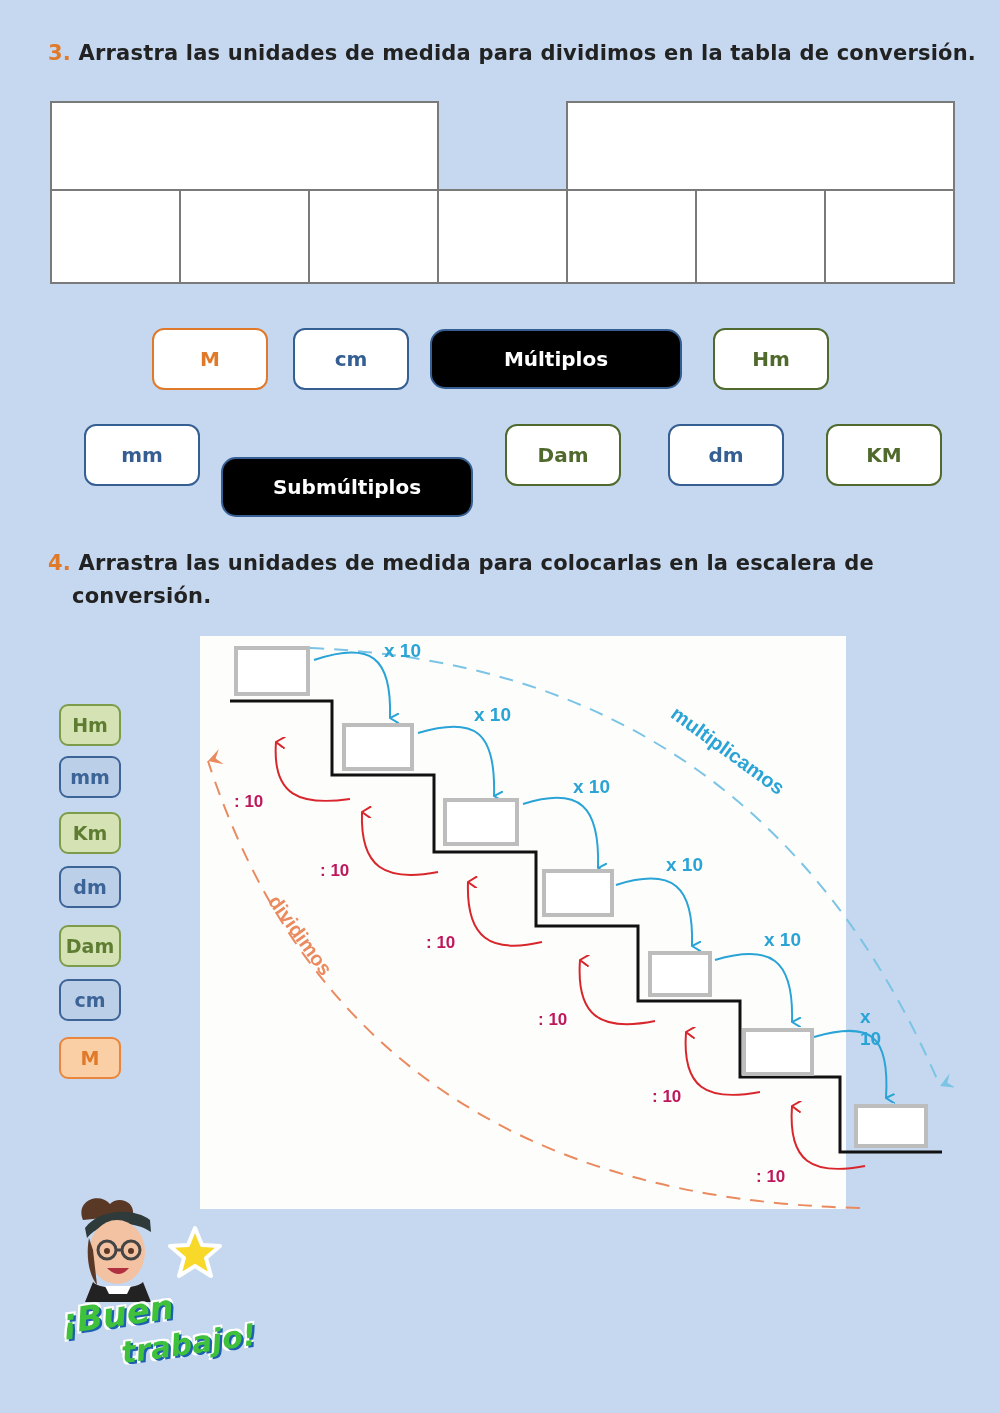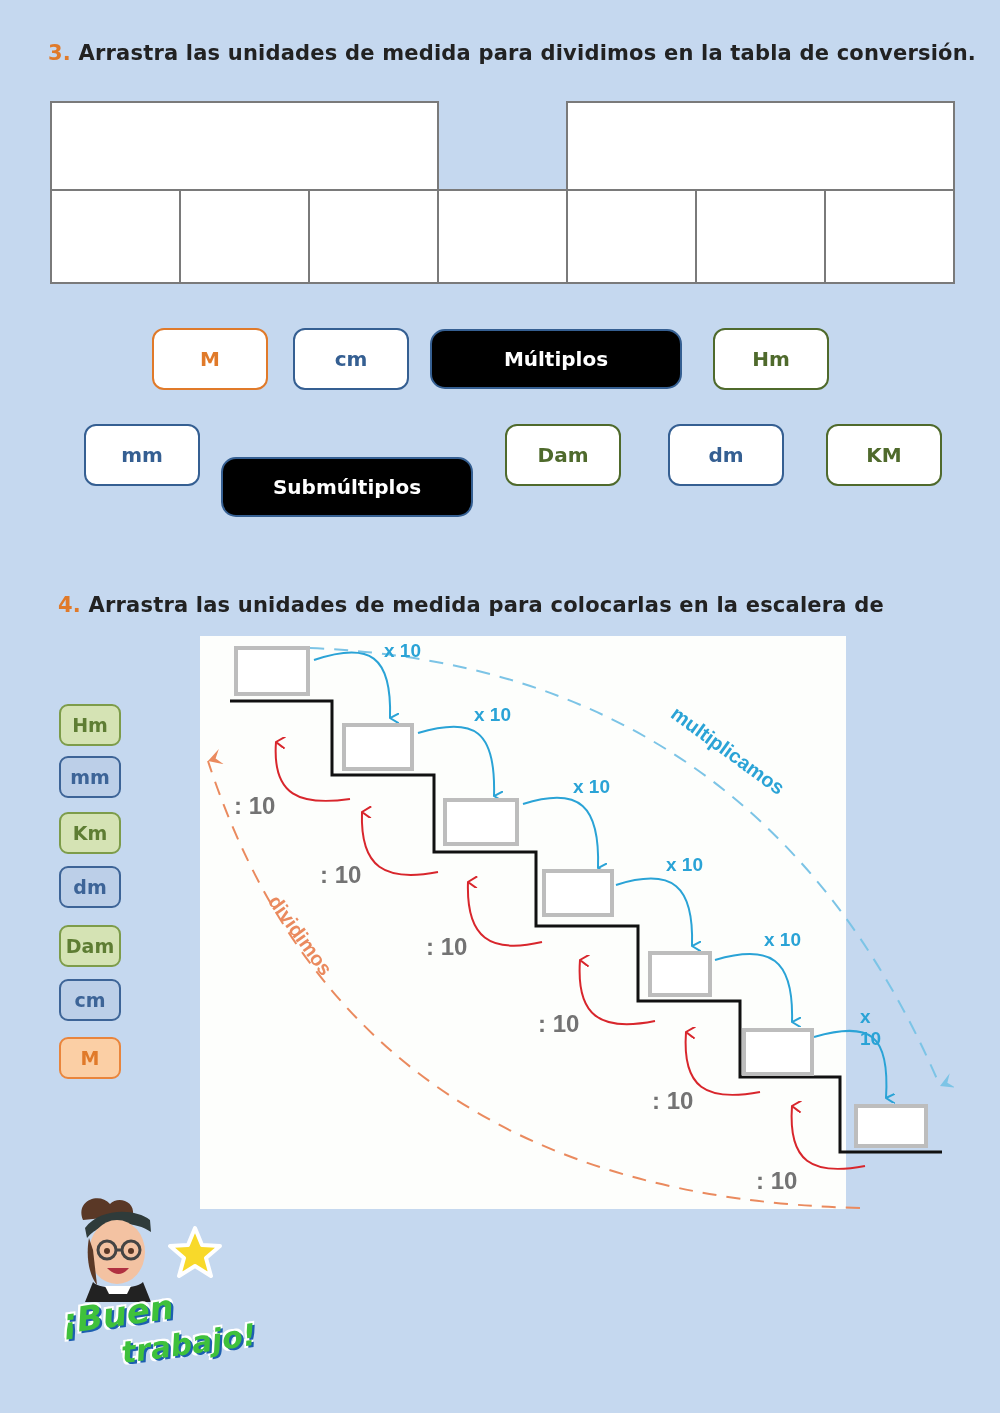--- a/index.html
+++ b/index.html
@@ -14,21 +14,21 @@
   .q-title {
     position: absolute;
     font-size: 21px;
     font-weight: bold;
     letter-spacing: 0.2px;
     line-height: 33px;
     color: #222;
   }
   .q-num { color: #e07a2a; }
   #q3-title { left: 48px; top: 37px; }
-  #q4-title { left: 58px; top: 547px; width: 860px; margin-top: 42px; }
+  #q4-title { left: 48px; top: 547px; width: 860px; }
   #q4-title .cont { display: block; padding-left: 24px; }
 
   
   .conv-table { position: absolute; left: 50px; top: 101px; width: 905px; height: 183px; }
   .cell { position: absolute; background: #fff; border: 2px solid #7a7a7a; box-sizing: border-box; }
 
   
   .chip {
     position: absolute;
     height: 62px;
@@ -60,21 +60,21 @@
   .schip.orange { background: #fbcfa5; border-color: #e9853c; color: #e07a2a; }
 
   
   .stairs { position: absolute; left: 200px; top: 636px; width: 646px; height: 573px; background: #fdfefc; }
   .stairs svg { position: absolute; left: 0; top: 0; }
   .drop-box {
     position: absolute; width: 72px; height: 48px;
     box-sizing: border-box; border: 4px solid #bdbdbd; background: #fff;
   }
   .lbl-mul { position: absolute; font-size: 19px; font-weight: bold; color: #2aa3d6; font-family: "Liberation Sans", sans-serif; }
-  .lbl-div { position: absolute; font-size: 24px; font-weight: bold; color: #737373; font-family: "Liberation Sans", sans-serif; }
+  .lbl-div { position: absolute; font-size: 17px; font-weight: bold; color: #be185d; font-family: "Liberation Sans", sans-serif; }
   .arc-text-mul { position: absolute; font-size: 20px; font-weight: bold; color: #2aa3d6; transform-origin: left top; font-family: "Liberation Sans", sans-serif; }
   .arc-text-div { position: absolute; font-size: 20px; font-weight: bold; color: #ea8a5e; transform-origin: left top; font-family: "Liberation Sans", sans-serif; }
 
   
   .sticker { position: absolute; left: 55px; top: 1190px; width: 180px; height: 180px; }
   .buen {
     position: absolute; font-weight: bold; font-style: italic;
     color: #3fc13c;
     text-shadow: 2px 2px 0 #1d5fb0, -2px -2px 0 #fff, 2px -2px 0 #fff, -2px 2px 0 #fff;
   }
@@ -106,20 +106,21 @@
 
 <div class="chip blue" style="left:84px;top:424px;width:116px;">mm</div>
 <div class="chip dark" style="left:221px;top:425px;width:252px;height:60px;margin-top:32px;">Submúltiplos</div>
 <div class="chip green" style="left:505px;top:424px;width:116px;">Dam</div>
 <div class="chip blue" style="left:668px;top:424px;width:116px;">dm</div>
 <div class="chip green" style="left:826px;top:424px;width:116px;">KM</div>
 
 <div id="q4-title" class="q-title">
   <span class="q-num">4.</span>
   <span>Arrastra las unidades de medida para colocarlas en la escalera de</span>
+  <span class="cont">conversión.</span>
 </div>
 
 <div class="schip green" style="top:704px;">Hm</div>
 <div class="schip blue" style="top:756px;">mm</div>
 <div class="schip green" style="top:812px;">Km</div>
 <div class="schip blue" style="top:866px;">dm</div>
 <div class="schip green" style="top:925px;">Dam</div>
 <div class="schip blue" style="top:979px;">cm</div>
 <div class="schip orange" style="top:1037px;">M</div>
 

